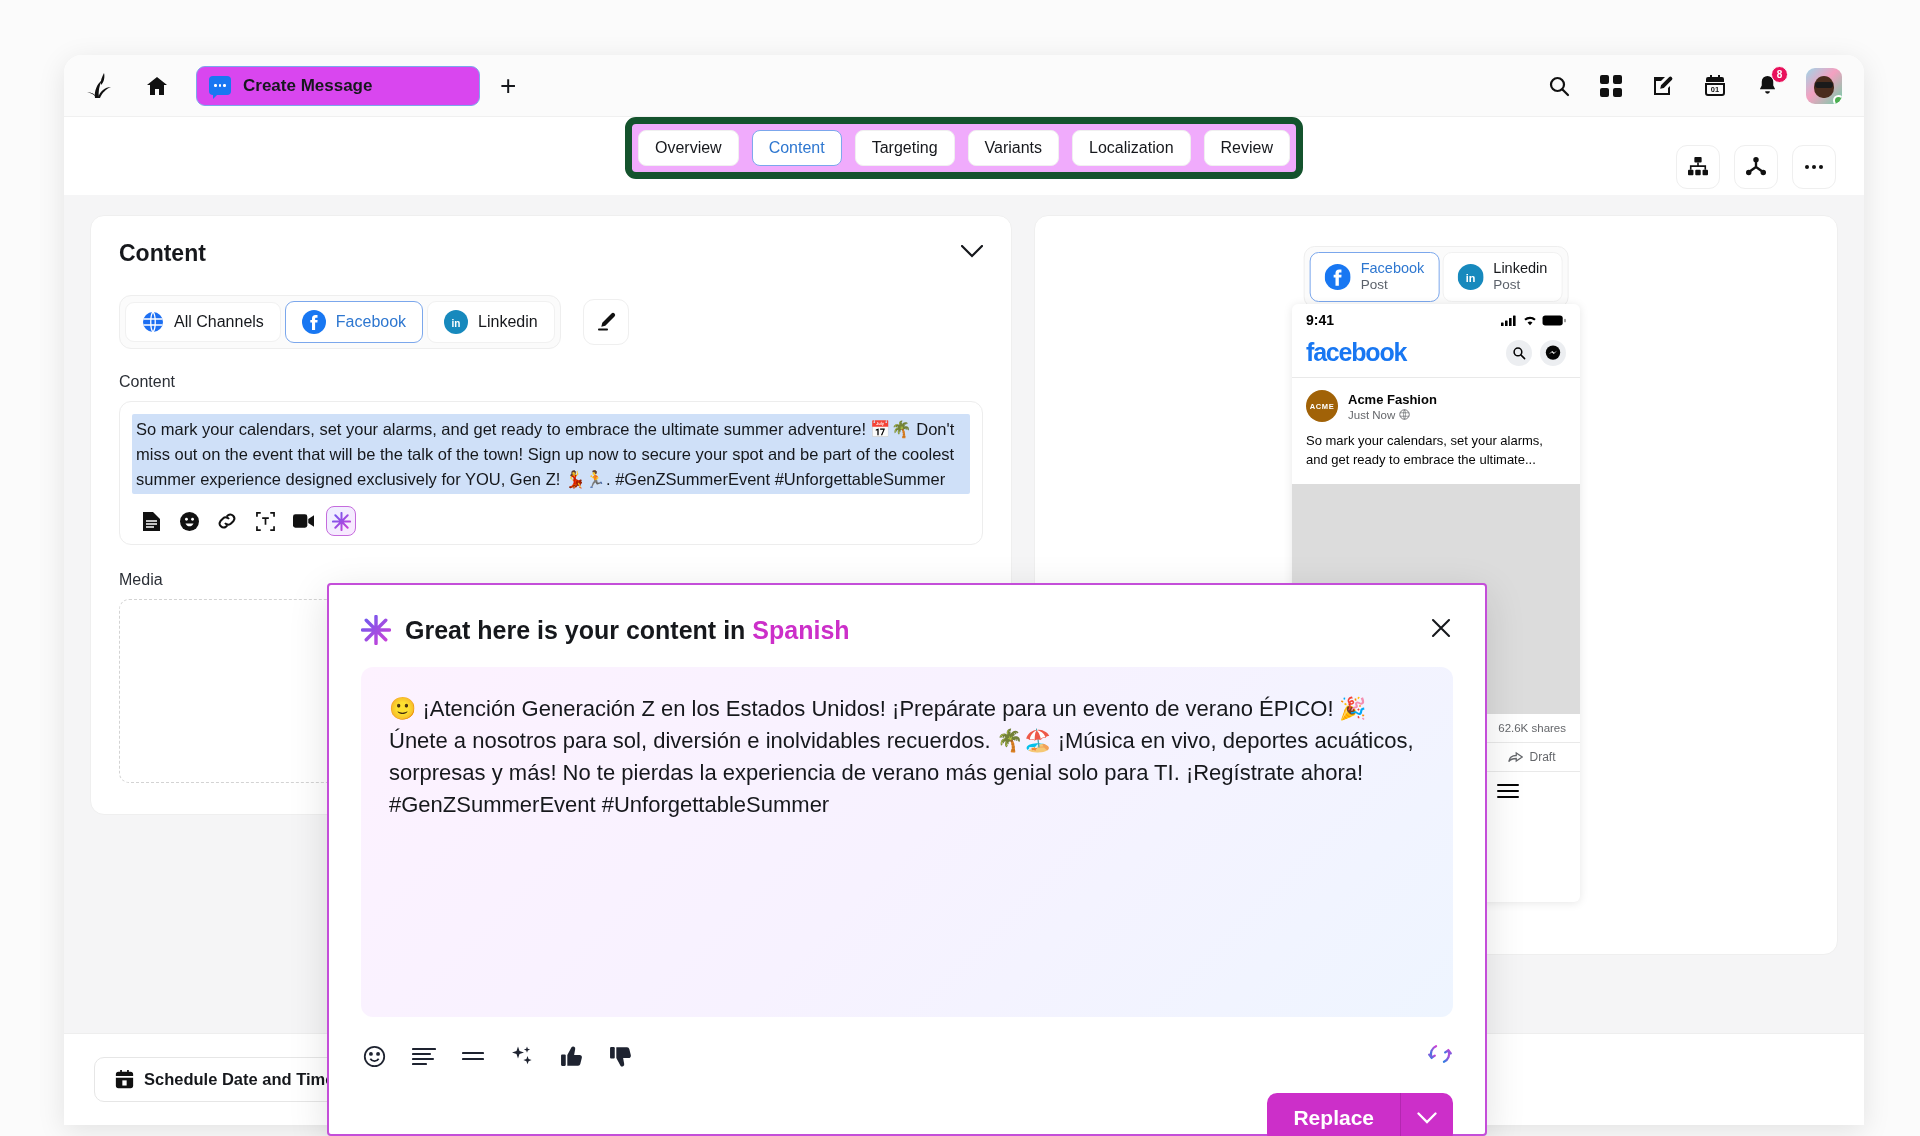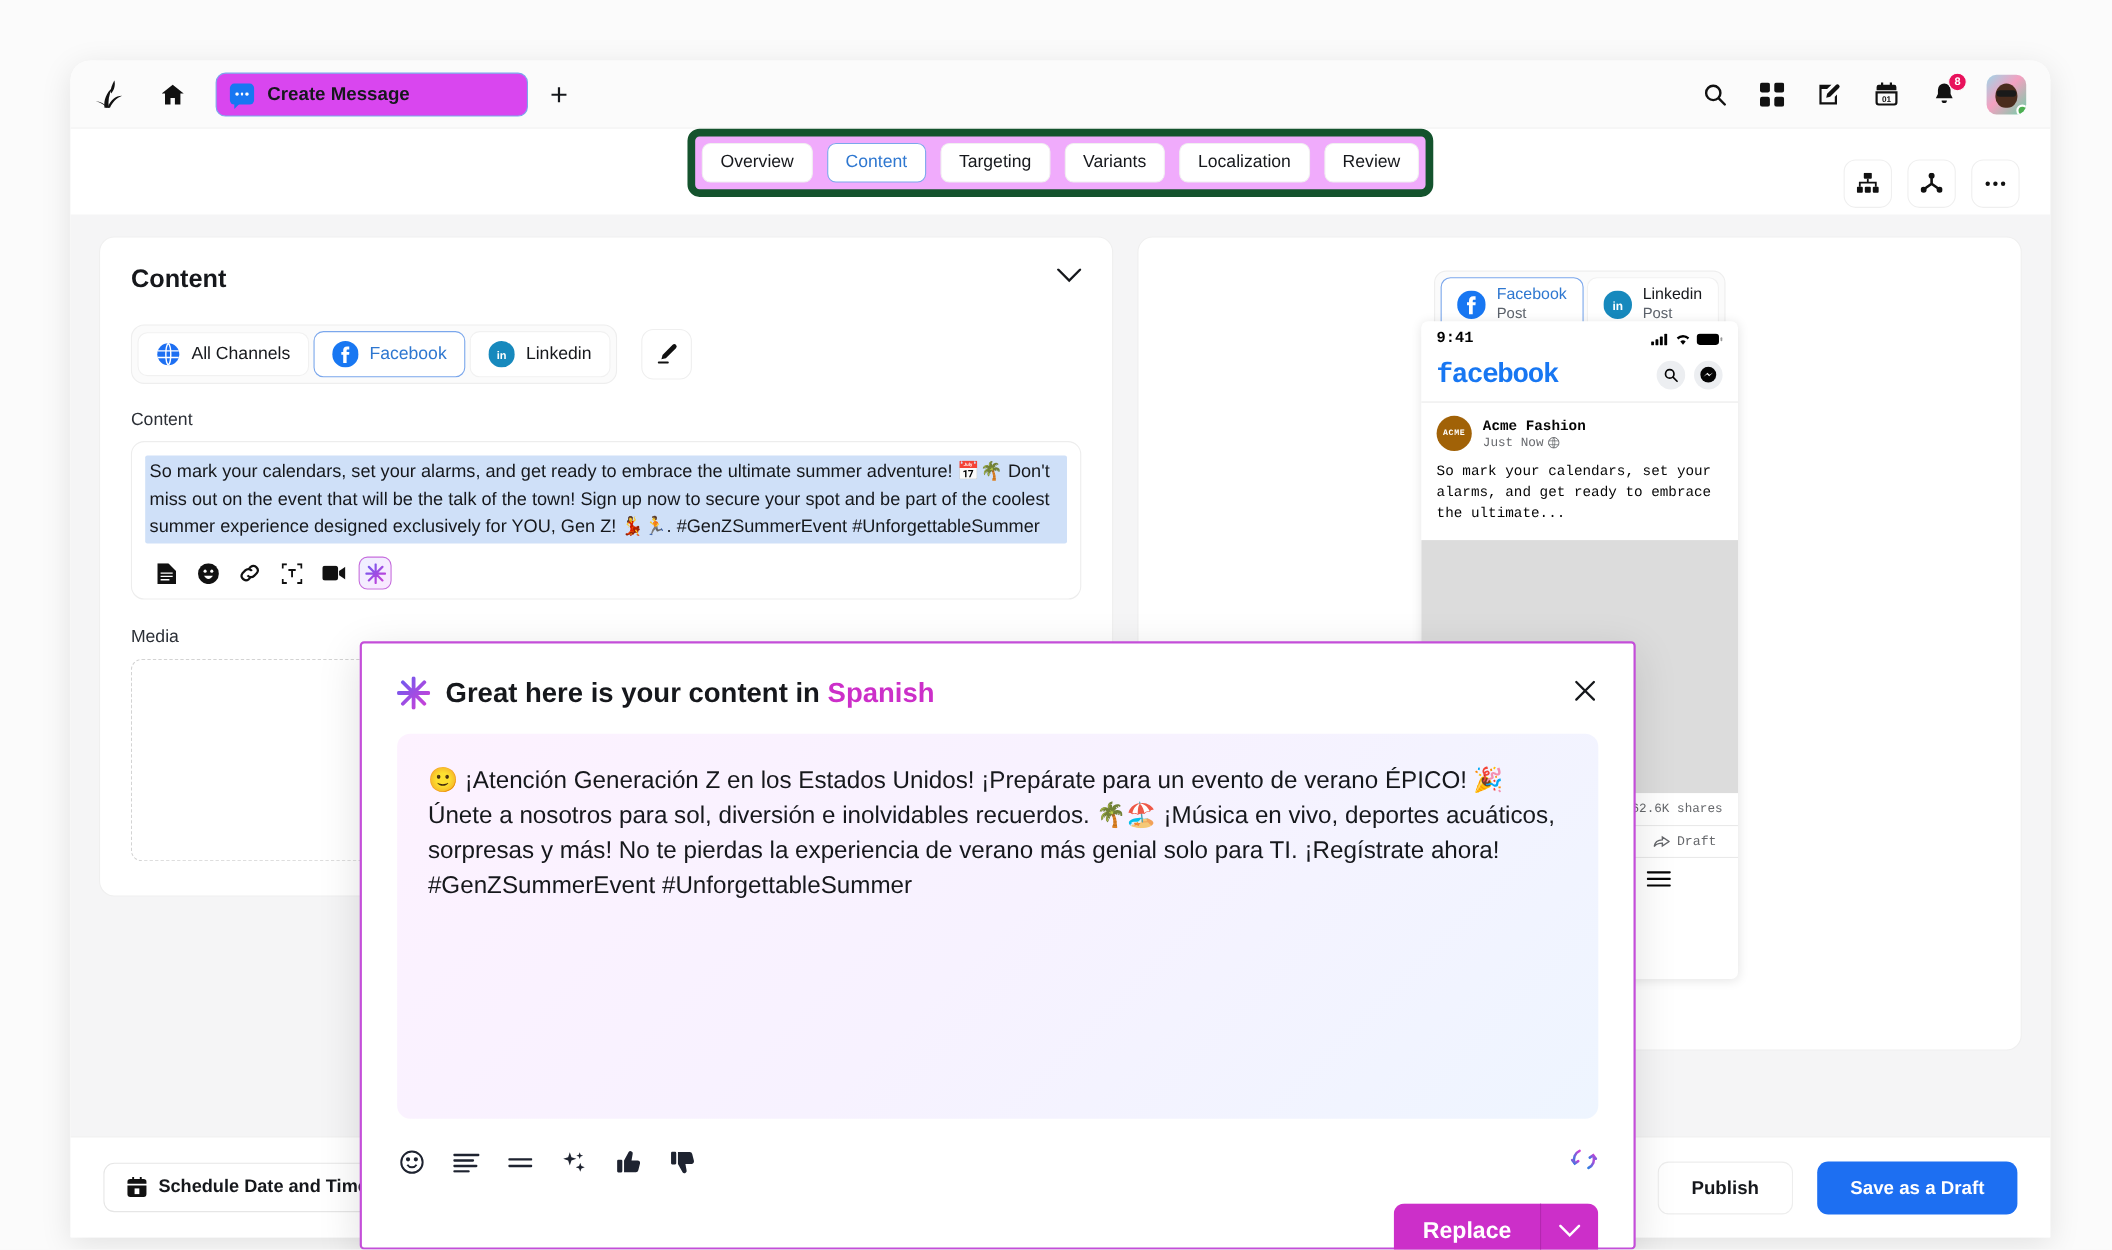--- a/index.html
+++ b/index.html
@@ -167,23 +167,23 @@
     background: #fff; border: 1px solid #f1f1f1; border-radius: 9px;
     padding: 7px 14px; cursor: pointer;
   }
   .prev-tab.active { border-color: #7ba7ec; }
   .pt-lines { display: flex; flex-direction: column; line-height: 1.2; }
   .pt-name { font-size: 14.5px; color: #16181c; }
   .prev-tab.active .pt-name { color: #2e77d0; }
   .pt-sub { font-size: 13.5px; color: #5c626b; }
 
   .phone {
-    position: absolute; left: 50%; top: 76px; transform: translateX(-50%);
+    position: absolute; left: 50%; top: 88px; transform: translateX(-50%);
     width: 288px; height: 598px; background: #fff;
-    border-radius: 6px; box-shadow: 0 1px 10px rgba(0,0,0,0.10); overflow: hidden; font-family: Liberation Mono, monospace;
+    border-radius: 6px; box-shadow: 0 1px 10px rgba(0,0,0,0.10); overflow: hidden;
   }
   .status-bar { display:flex; align-items:center; height: 32px; padding: 0 14px; }
   .st-time { font-size: 14px; font-weight: 700; color: #000; }
   .st-right { margin-left: auto; display: flex; align-items: center; gap: 5px; }
   .fb-head { display:flex; align-items:center; padding: 2px 14px 10px 14px; border-bottom:1px solid #e9e9e9; }
   .fb-logo { font-size: 25px; font-weight: 700; color: #1877f2; letter-spacing: -1.2px; }
   .fb-acts { margin-left:auto; display:flex; gap: 8px; }
   .fb-circ { width: 26px; height: 26px; border-radius: 50%; background:#eceef1; display:flex; align-items:center; justify-content:center; }
   .post-head { display:flex; align-items:center; gap:10px; padding: 12px 14px 0 14px; }
   .brand-av {
@@ -598,24 +598,20 @@
     </div>
 
     <div class="footer">
       <div class="sched-btn">
         <svg width="19" height="19" viewBox="0 0 22 22" fill="#111">
             <path d="M6 0v2H4a3 3 0 0 0-3 3v2h20V5a3 3 0 0 0-3-3h-2V0h-2v2H8V0z"></path>
             <path d="M1 9v9a3 3 0 0 0 3 3h14a3 3 0 0 0 3-3V9z"></path>
             <rect x="8.5" y="12" width="5" height="6" fill="#fff"></rect>
           </svg>
         <span>Schedule Date and Time</span>
-      </div>
-      <div class="footer-right">
-        <button class="btn-ghost">Publish</button>
-        <button class="btn-blue">Save as a Draft</button>
       </div>
     </div>
   </div>
 
   <div class="modal">
     <div class="modal-head">
       <svg width="30" height="30" viewBox="0 0 20 20">
         <defs>
             <linearGradient id="spg2" x1="0" y1="0" x2="1" y2="1">
               <stop offset="0" stop-color="#6a5cf0"></stop>

